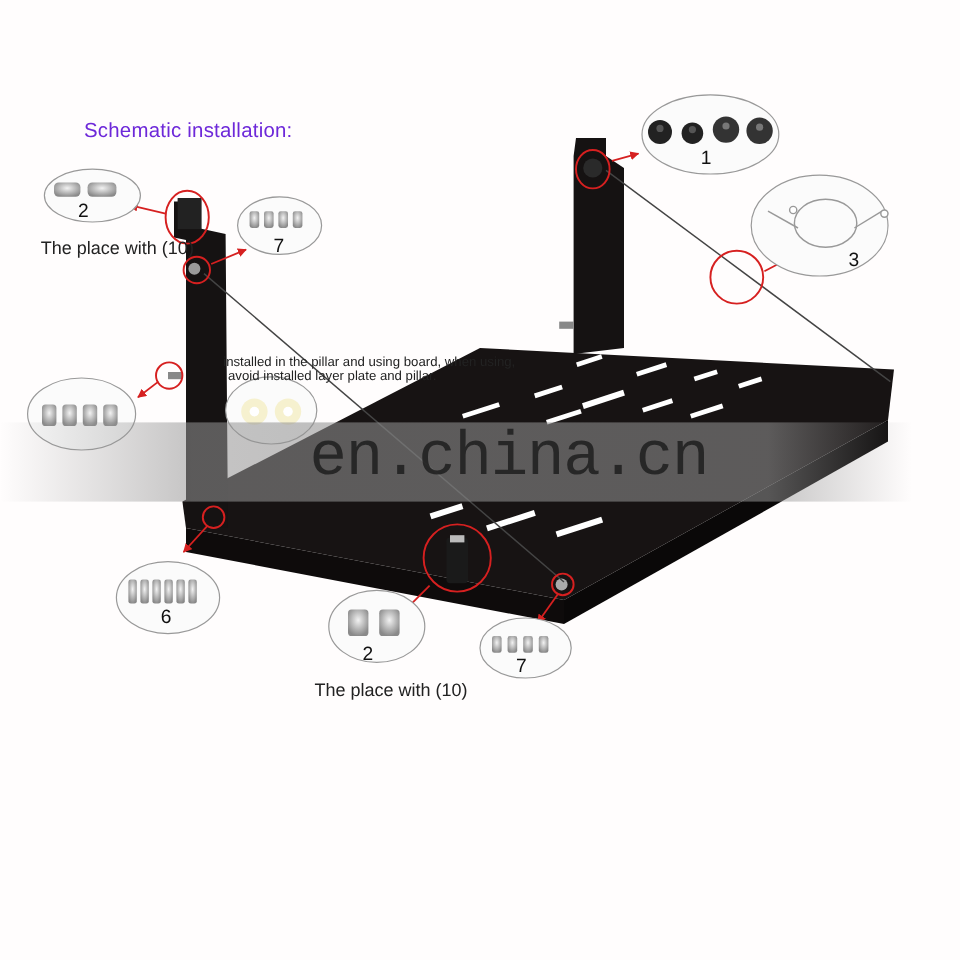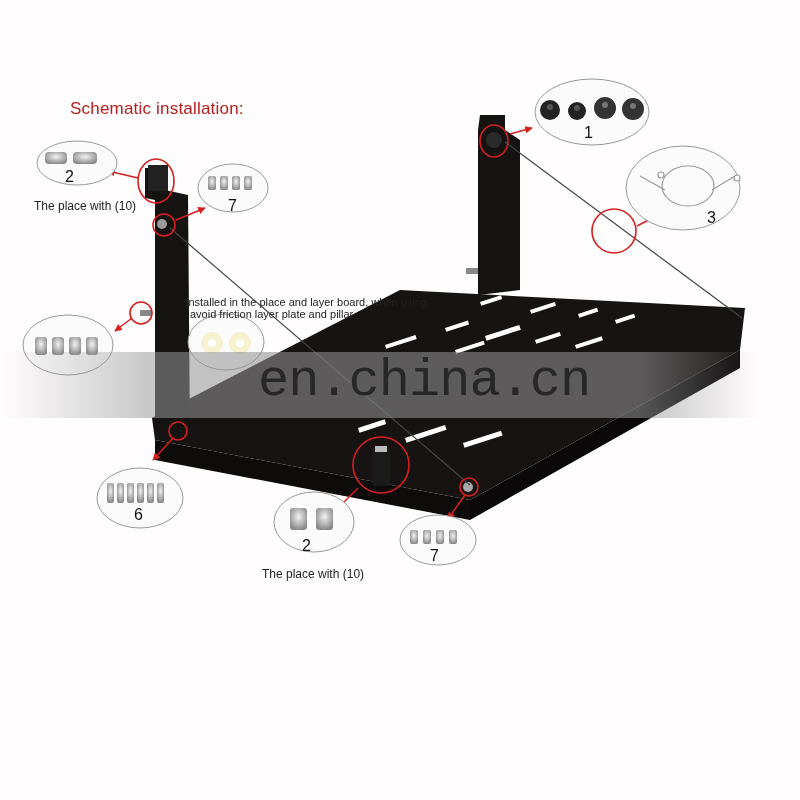--- a/index.html
+++ b/index.html
@@ -1,21 +1,21 @@
 <!DOCTYPE html>
 <html><head>
 <meta charset="utf-8">
 <style>
   html, body { margin: 0; padding: 0; background: #fffdfd; }
   body { width: 800px; height: 800px; position: relative; overflow: hidden; font-family: "Liberation Sans", sans-serif; }
   .abs { position: absolute; }
-  #title { left: 70px; top: 99px; font-size: 17px; color: #b91c1c; letter-spacing: 0.2px; }
+  #title { left: 70px; top: 99px; font-size: 17px; color: #6d28d9; letter-spacing: 0.2px; }
   .note { font-size: 11px; color: #222; white-space: nowrap; }
   .num { font-size: 16px; color: #111; position: absolute; }
-  .cap { font-size: 12px; color: #222; white-space: nowrap; text-align: right; }
+  .cap { font-size: 15px; color: #222; white-space: nowrap; text-align: right; }
   svg#diagram { position: absolute; left: 0; top: 0; }
   #watermark-band { left: 0; top: 352px; width: 800px; height: 66px;
      background: linear-gradient(to right, rgba(255,255,255,0) 0%, rgba(150,150,150,0.55) 20%, rgba(140,140,140,0.6) 50%, rgba(150,150,150,0.55) 80%, rgba(255,255,255,0) 95%); }
   #watermark-text { left: 258px; top: 352px; font-size: 52px; color: #1e1e1e; opacity: 0.85; letter-spacing: -1px; font-family: Liberation Mono, monospace; }
 </style>
 </head>
 <body>
 
 <div id="title" class="abs">Schematic installation:</div>
 
@@ -174,17 +174,17 @@
 <div class="num" style="left:65px;top:168px;">2</div>
 <div class="cap abs" style="left:34px;top:199px;">The place with (10)</div>
 <div class="num" style="left:228px;top:197px;">7</div>
 <div class="num" style="left:584px;top:124px;">1</div>
 <div class="num" style="left:707px;top:209px;">3</div>
 <div class="num" style="left:134px;top:506px;">6</div>
 <div class="num" style="left:302px;top:537px;">2</div>
 <div class="cap abs" style="left:262px;top:567px;">The place with (10)</div>
 <div class="num" style="left:430px;top:547px;">7</div>
 
-<div class="note abs" style="left:186px;top:296px;">installed in the place and layer board, when using,</div>
-<div class="note abs" style="left:190px;top:308px;">avoid friction layer plate and pillar.</div>
+<div class="note abs" style="left:186px;top:296px;">installed in the pillar and using board, when using,</div>
+<div class="note abs" style="left:190px;top:308px;">avoid installed layer plate and pillar.</div>
 
 <div id="watermark-band" class="abs"></div>
 <div id="watermark-text" class="abs">en.china.cn</div>
 
 </body></html>

